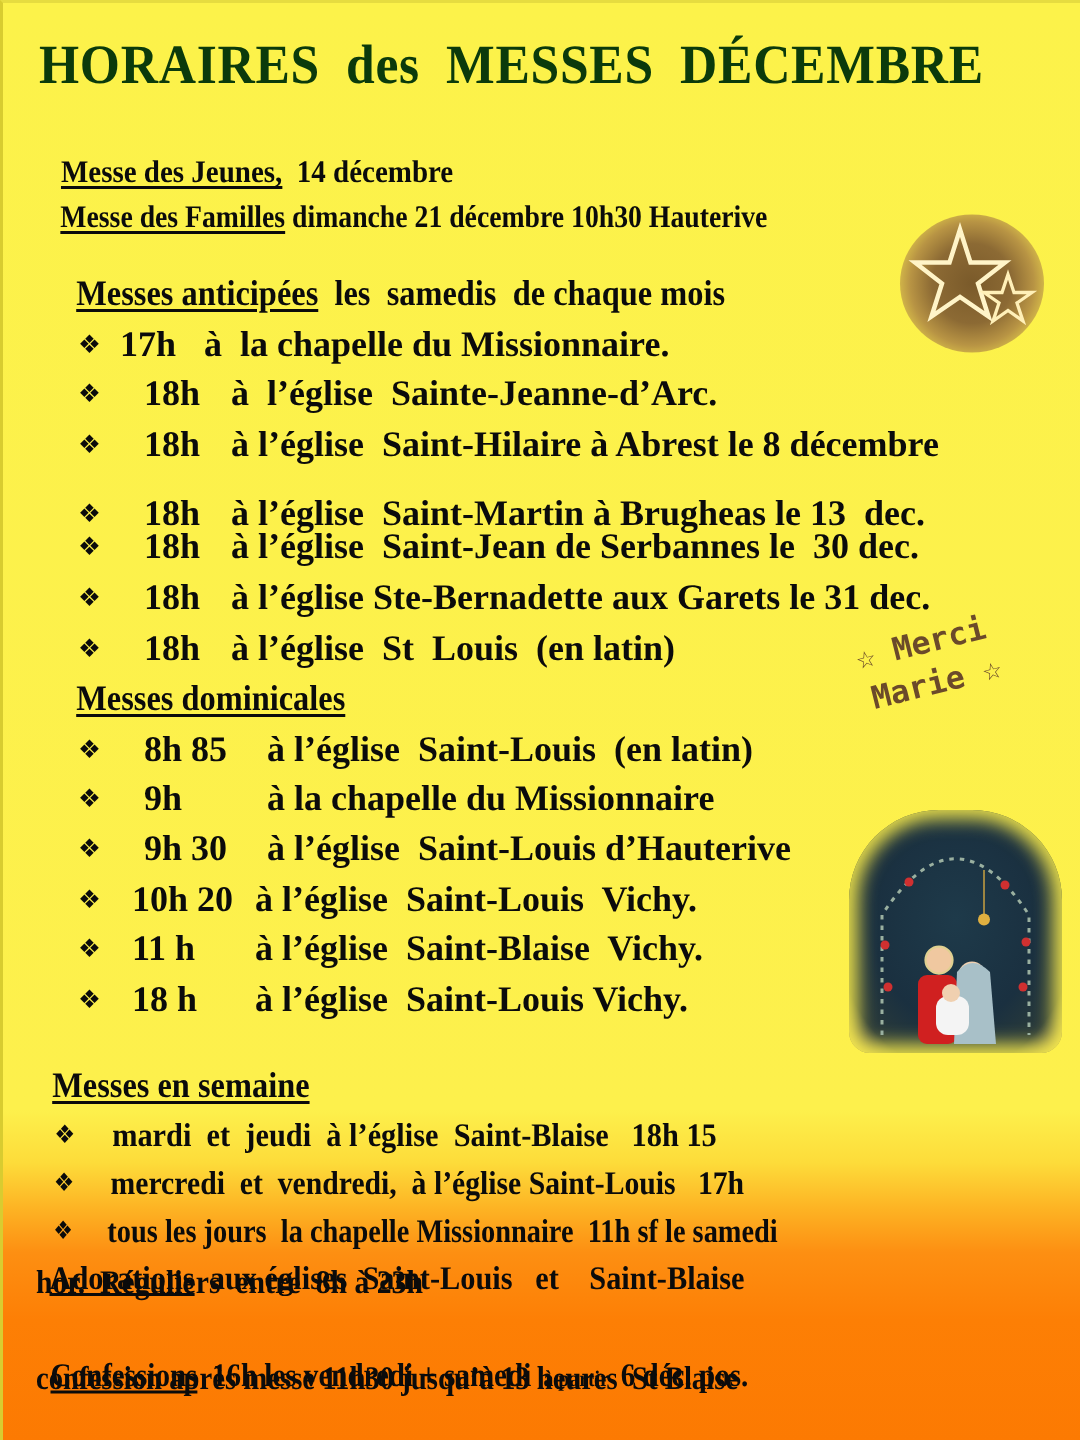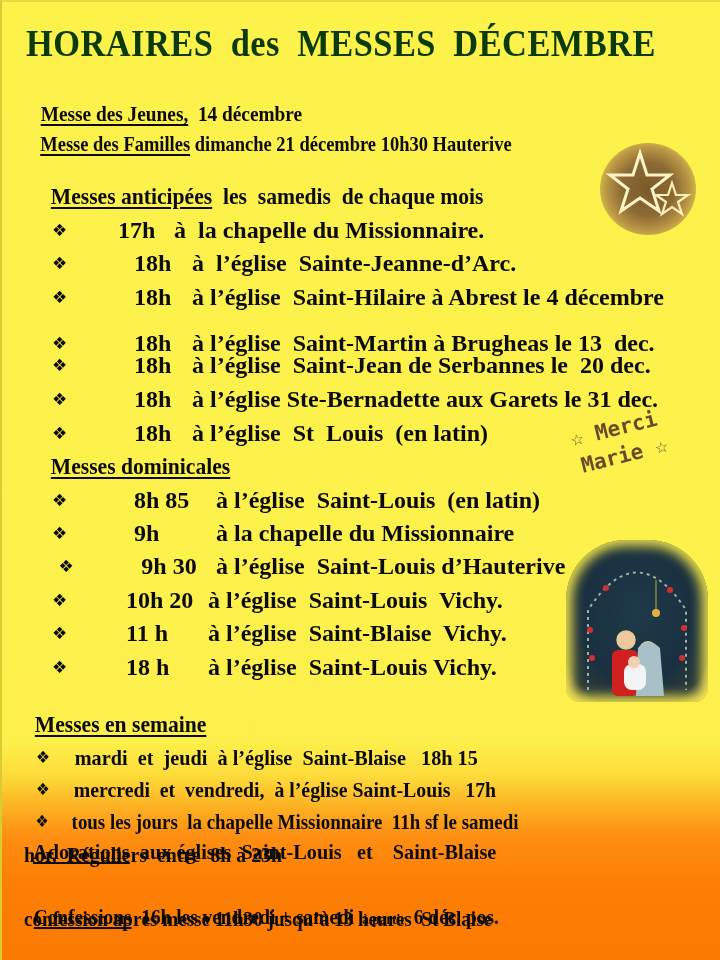--- a/index.html
+++ b/index.html
@@ -23,21 +23,21 @@
     transform: scaleX(0.93); transform-origin: left top;
   }
   .line {
     position: absolute; white-space: pre; font-weight: bold;
     font-size: 24px; line-height: 30px;
     transform-origin: left top;
   }
   .u { text-decoration: underline; text-decoration-thickness: 2px; text-underline-offset: 3px; }
   .bullet { display: inline-block; width: 28px; font-size: 17px; vertical-align: 2px; font-family: "DejaVu Sans", sans-serif; }
   .small { font-size: 15px; }
-  .t { display: inline-block; margin-left: 38px; }
+  .t { display: inline-block; }
 
   .stars-img {
     position: absolute; left: 600px; top: 143px; width: 96px; height: 92px;
     border-radius: 50%;
     background: radial-gradient(circle at 50% 50%, #7a5a2a 0%, #8c6a34 40%, #b89444 62%, #e8d24c 82%, #fcf24a 100%);
   }
   .stars-img svg { position: absolute; left: 0; top: 0; }
   .merci {
     position: absolute; left: 575px; top: 408px; width: 140px; height: 80px;
     transform: rotate(-14deg); transform-origin: center;
@@ -70,45 +70,45 @@
   <span class="u">Messes anticipées</span><span>  les  samedis  de chaque mois</span>
 </div>
 
 <div class="line" style="left:40px; top:185px;">
   <span class="bullet">❖</span><span class="t" style="width:38px">17h</span><span>   à  la chapelle du Missionnaire.</span>
 </div>
 <div class="line" style="left:40px; top:218px;">
   <span class="bullet">❖</span><span class="t" style="width:46px; padding-left:16px">18h</span><span>  à  l’église  Sainte-Jeanne-d’Arc.</span>
 </div>
 <div class="line" style="left:40px; top:252px;">
-  <span class="bullet">❖</span><span class="t" style="width:46px; padding-left:16px">18h</span><span>  à l’église  Saint-Hilaire à Abrest le 4 décembre</span>
+  <span class="bullet">❖</span><span class="t" style="width:46px; padding-left:16px">18h</span><span>  à l’église  Saint-Hilaire à Abrest le 8 décembre</span>
 </div>
 <div class="line" style="left:40px; top:298px;">
   <span class="bullet">❖</span><span class="t" style="width:46px; padding-left:16px">18h</span><span>  à l’église  Saint-Martin à Brugheas le 13  dec.</span>
 </div>
 <div class="line" style="left:40px; top:320px;">
-  <span class="bullet">❖</span><span class="t" style="width:46px; padding-left:16px">18h</span><span>  à l’église  Saint-Jean de Serbannes le  20 dec.</span>
+  <span class="bullet">❖</span><span class="t" style="width:46px; padding-left:16px">18h</span><span>  à l’église  Saint-Jean de Serbannes le  30 dec.</span>
 </div>
 <div class="line" style="left:40px; top:354px;">
   <span class="bullet">❖</span><span class="t" style="width:46px; padding-left:16px">18h</span><span>  à l’église Ste-Bernadette aux Garets le 31 dec.</span>
 </div>
 <div class="line" style="left:40px; top:388px;">
   <span class="bullet">❖</span><span class="t" style="width:46px; padding-left:16px">18h</span><span>  à l’église  St  Louis  (en latin)</span>
 </div>
 
 <div class="line" style="left:40px; top:421px; transform:scaleX(0.9);">
   <span class="u">Messes dominicales</span>
 </div>
 <div class="line" style="left:40px; top:455px;">
   <span class="bullet">❖</span><span class="t" style="width:70px; padding-left:16px">8h 85</span><span>  à l’église  Saint-Louis  (en latin)</span>
 </div>
 <div class="line" style="left:40px; top:488px;">
   <span class="bullet">❖</span><span class="t" style="width:70px; padding-left:16px">9h</span><span>  à la chapelle du Missionnaire</span>
 </div>
-<div class="line" style="left:40px; top:521px;text-align:center;">
+<div class="line" style="left:40px; top:521px;">
   <span class="bullet">❖</span><span class="t" style="width:70px; padding-left:16px">9h 30</span><span>  à l’église  Saint-Louis d’Hauterive</span>
 </div>
 <div class="line" style="left:40px; top:555px;">
   <span class="bullet">❖</span><span class="t" style="width:70px; padding-left:8px">10h 20</span><span>  à l’église  Saint-Louis  Vichy.</span>
 </div>
 <div class="line" style="left:40px; top:588px;">
   <span class="bullet">❖</span><span class="t" style="width:70px; padding-left:8px">11 h</span><span>  à l’église  Saint-Blaise  Vichy.</span>
 </div>
 <div class="line" style="left:40px; top:622px;">
   <span class="bullet">❖</span><span class="t" style="width:70px; padding-left:8px">18 h</span><span>  à l’église  Saint-Louis Vichy.</span>

